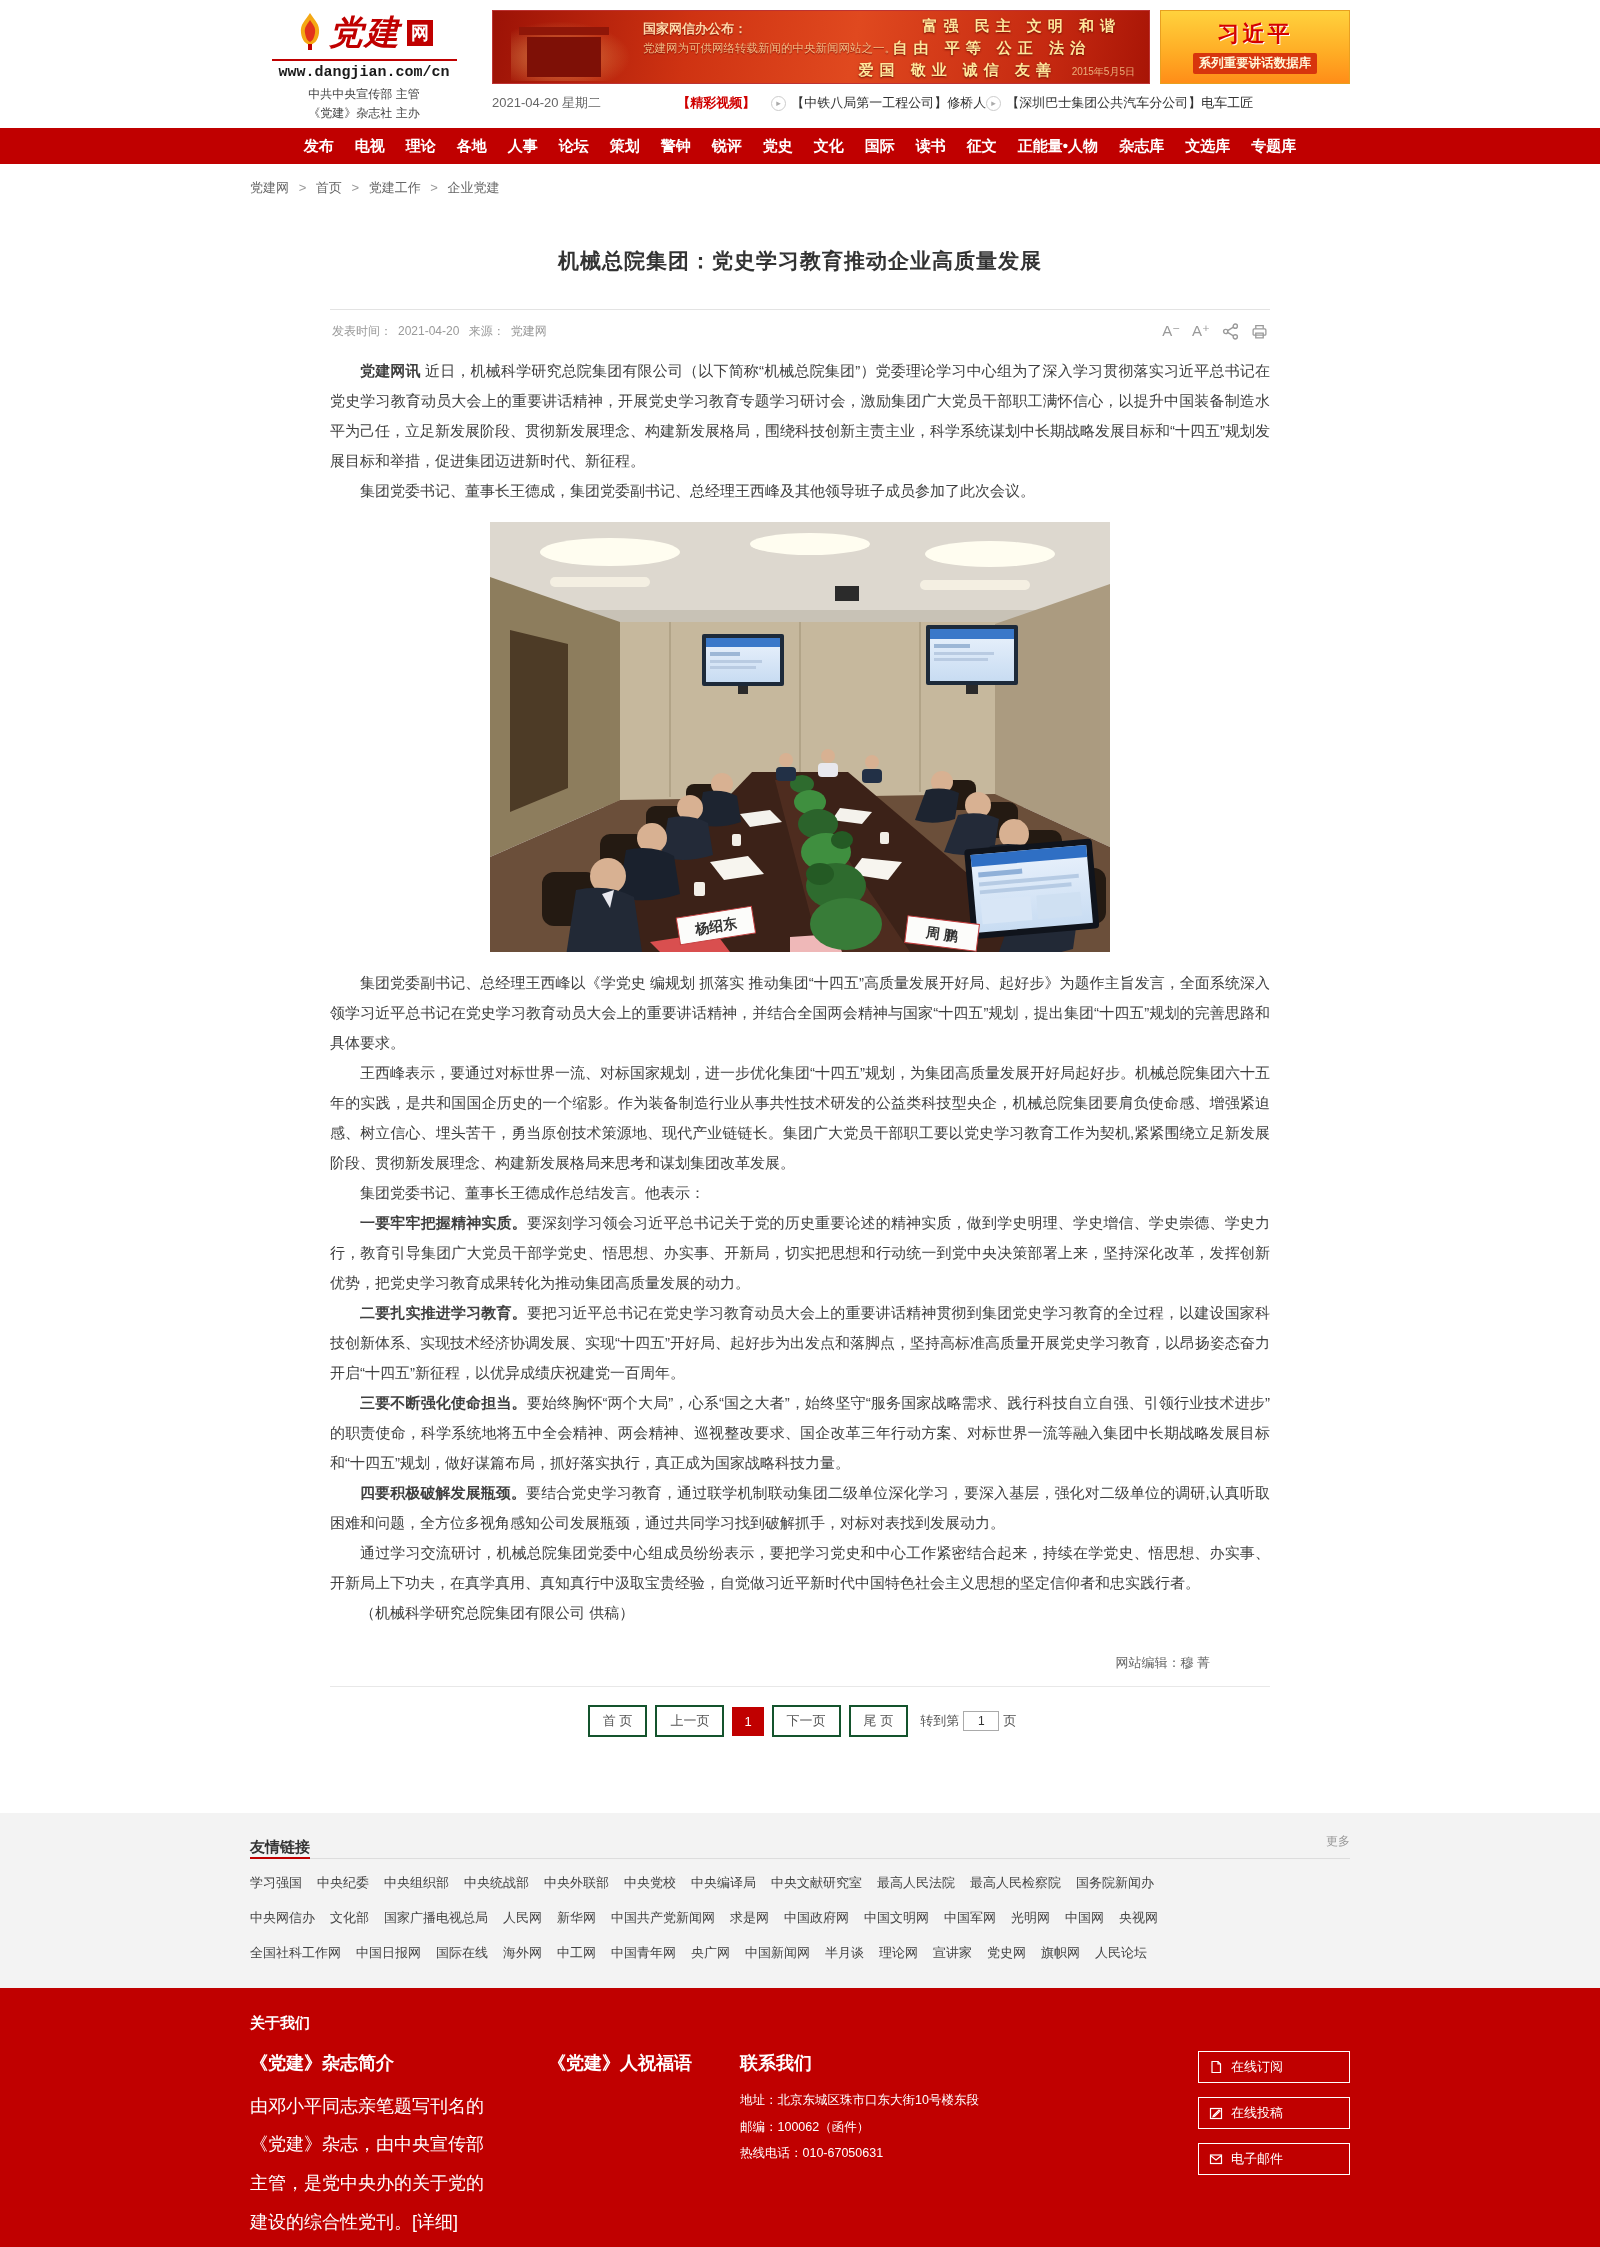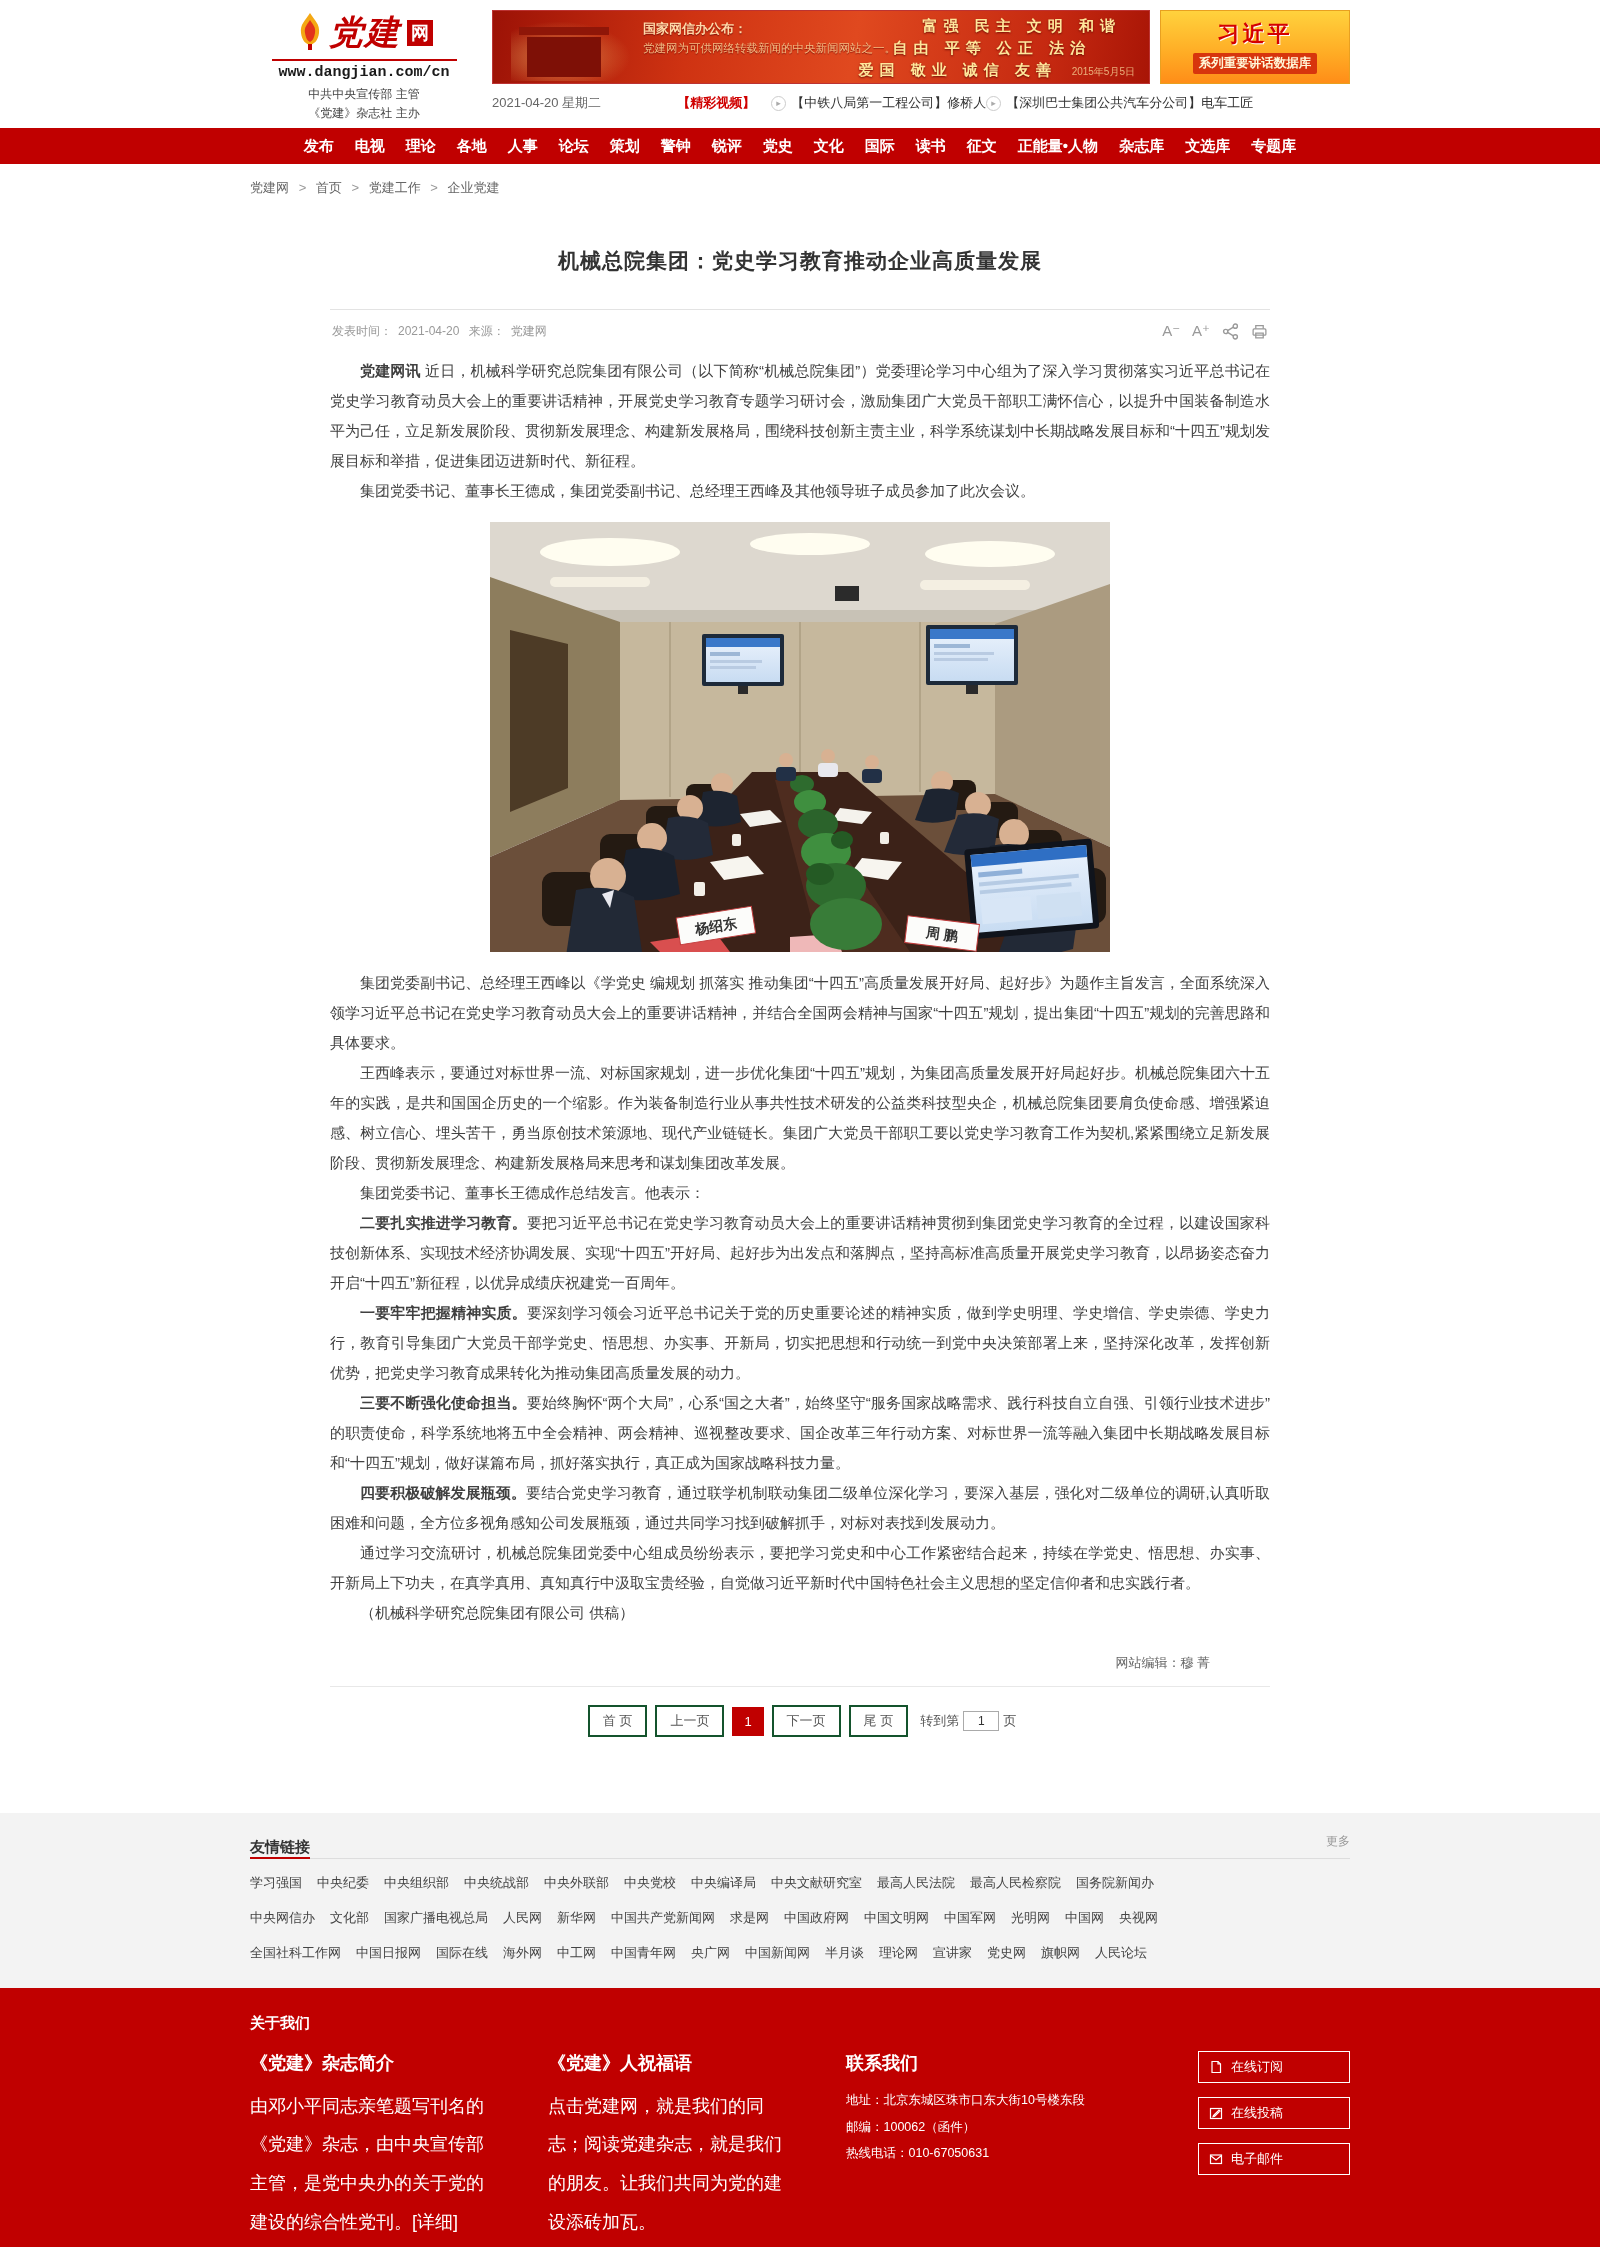--- a/index.html
+++ b/index.html
@@ -349,22 +349,22 @@
         <g transform="rotate(7 452 412)">
           <rect x="416" y="398" width="72" height="27" fill="#fcfcfa" stroke="#c23b3b"></rect>
           <text x="452" y="417" font-size="14" font-weight="bold" fill="#333" text-anchor="middle">周 鹏</text>
         </g>
       </svg>
     </div>
 
     <p><span>集团党委副书记、总经理王西峰以《学党史 编规划 抓落实 推动集团“十四五”高质量发展开好局、起好步》为题作主旨发言，全面系统深入领学习近平总书记在党史学习教育动员大会上的重要讲话精神，并结合全国两会精神与国家“十四五”规划，提出集团“十四五”规划的完善思路和具体要求。</span></p>
     <p><span>王西峰表示，要通过对标世界一流、对标国家规划，进一步优化集团“十四五”规划，为集团高质量发展开好局起好步。机械总院集团六十五年的实践，是共和国国企历史的一个缩影。作为装备制造行业从事共性技术研发的公益类科技型央企，机械总院集团要肩负使命感、增强紧迫感、树立信心、埋头苦干，勇当原创技术策源地、现代产业链链长。集团广大党员干部职工要以党史学习教育工作为契机,紧紧围绕立足新发展阶段、贯彻新发展理念、构建新发展格局来思考和谋划集团改革发展。</span></p>
     <p><span>集团党委书记、董事长王德成作总结发言。他表示：</span></p>
+    <p><span class="lead">一要牢牢把握精神实质。</span><span>要深刻学习领会习近平总书记关于党的历史重要论述的精神实质，做到学史明理、学史增信、学史崇德、学史力行，教育引导集团广大党员干部学党史、悟思想、办实事、开新局，切实把思想和行动统一到党中央决策部署上来，坚持深化改革，发挥创新优势，把党史学习教育成果转化为推动集团高质量发展的动力。</span></p>
     <p><span class="lead">二要扎实推进学习教育。</span><span>要把习近平总书记在党史学习教育动员大会上的重要讲话精神贯彻到集团党史学习教育的全过程，以建设国家科技创新体系、实现技术经济协调发展、实现“十四五”开好局、起好步为出发点和落脚点，坚持高标准高质量开展党史学习教育，以昂扬姿态奋力开启“十四五”新征程，以优异成绩庆祝建党一百周年。</span></p>
-    <p><span class="lead">一要牢牢把握精神实质。</span><span>要深刻学习领会习近平总书记关于党的历史重要论述的精神实质，做到学史明理、学史增信、学史崇德、学史力行，教育引导集团广大党员干部学党史、悟思想、办实事、开新局，切实把思想和行动统一到党中央决策部署上来，坚持深化改革，发挥创新优势，把党史学习教育成果转化为推动集团高质量发展的动力。</span></p>
     <p><span class="lead">三要不断强化使命担当。</span><span>要始终胸怀“两个大局”，心系“国之大者”，始终坚守“服务国家战略需求、践行科技自立自强、引领行业技术进步”的职责使命，科学系统地将五中全会精神、两会精神、巡视整改要求、国企改革三年行动方案、对标世界一流等融入集团中长期战略发展目标和“十四五”规划，做好谋篇布局，抓好落实执行，真正成为国家战略科技力量。</span></p>
     <p><span class="lead">四要积极破解发展瓶颈。</span><span>要结合党史学习教育，通过联学机制联动集团二级单位深化学习，要深入基层，强化对二级单位的调研,认真听取困难和问题，全方位多视角感知公司发展瓶颈，通过共同学习找到破解抓手，对标对表找到发展动力。</span></p>
     <p><span>通过学习交流研讨，机械总院集团党委中心组成员纷纷表示，要把学习党史和中心工作紧密结合起来，持续在学党史、悟思想、办实事、开新局上下功夫，在真学真用、真知真行中汲取宝贵经验，自觉做习近平新时代中国特色社会主义思想的坚定信仰者和忠实践行者。</span></p>
     <p><span>（机械科学研究总院集团有限公司 供稿）</span></p>
   </div>
 
   <div class="editor-line">网站编辑：穆 菁</div>
   <hr class="article-hr">
 
   <div class="pagination">
@@ -402,21 +402,20 @@
 <div class="site-footer">
   <div class="container">
     <div class="ft-about">关于我们</div>
     <div class="ft-cols">
       <div class="ft-col">
         <div class="ft-col-title">《党建》杂志简介</div>
         <div class="ft-col-text"><span>由邓小平同志亲笔题写刊名的《党建》杂志，由中央宣传部主管，是党中央办的关于党的建设的综合性党刊。</span><span class="more-link">[详细]</span></div>
       </div>
       <div class="ft-col">
         <div class="ft-col-title">《党建》人祝福语</div>
-        <div class="ft-col-text">点击党建网，就是我们的同志；阅读党建杂志，就是我们的朋友。让我们共同为党的建设添砖加瓦。</div>
       </div>
       <div class="ft-col">
         <div class="ft-col-title">联系我们</div>
         <div class="ft-lines">
 
         <div>地址：北京东城区珠市口东大街10号楼东段</div>
             <div>邮编：100062（函件）</div>
             <div>热线电话：010-67050631</div>
           </div>
       </div>

